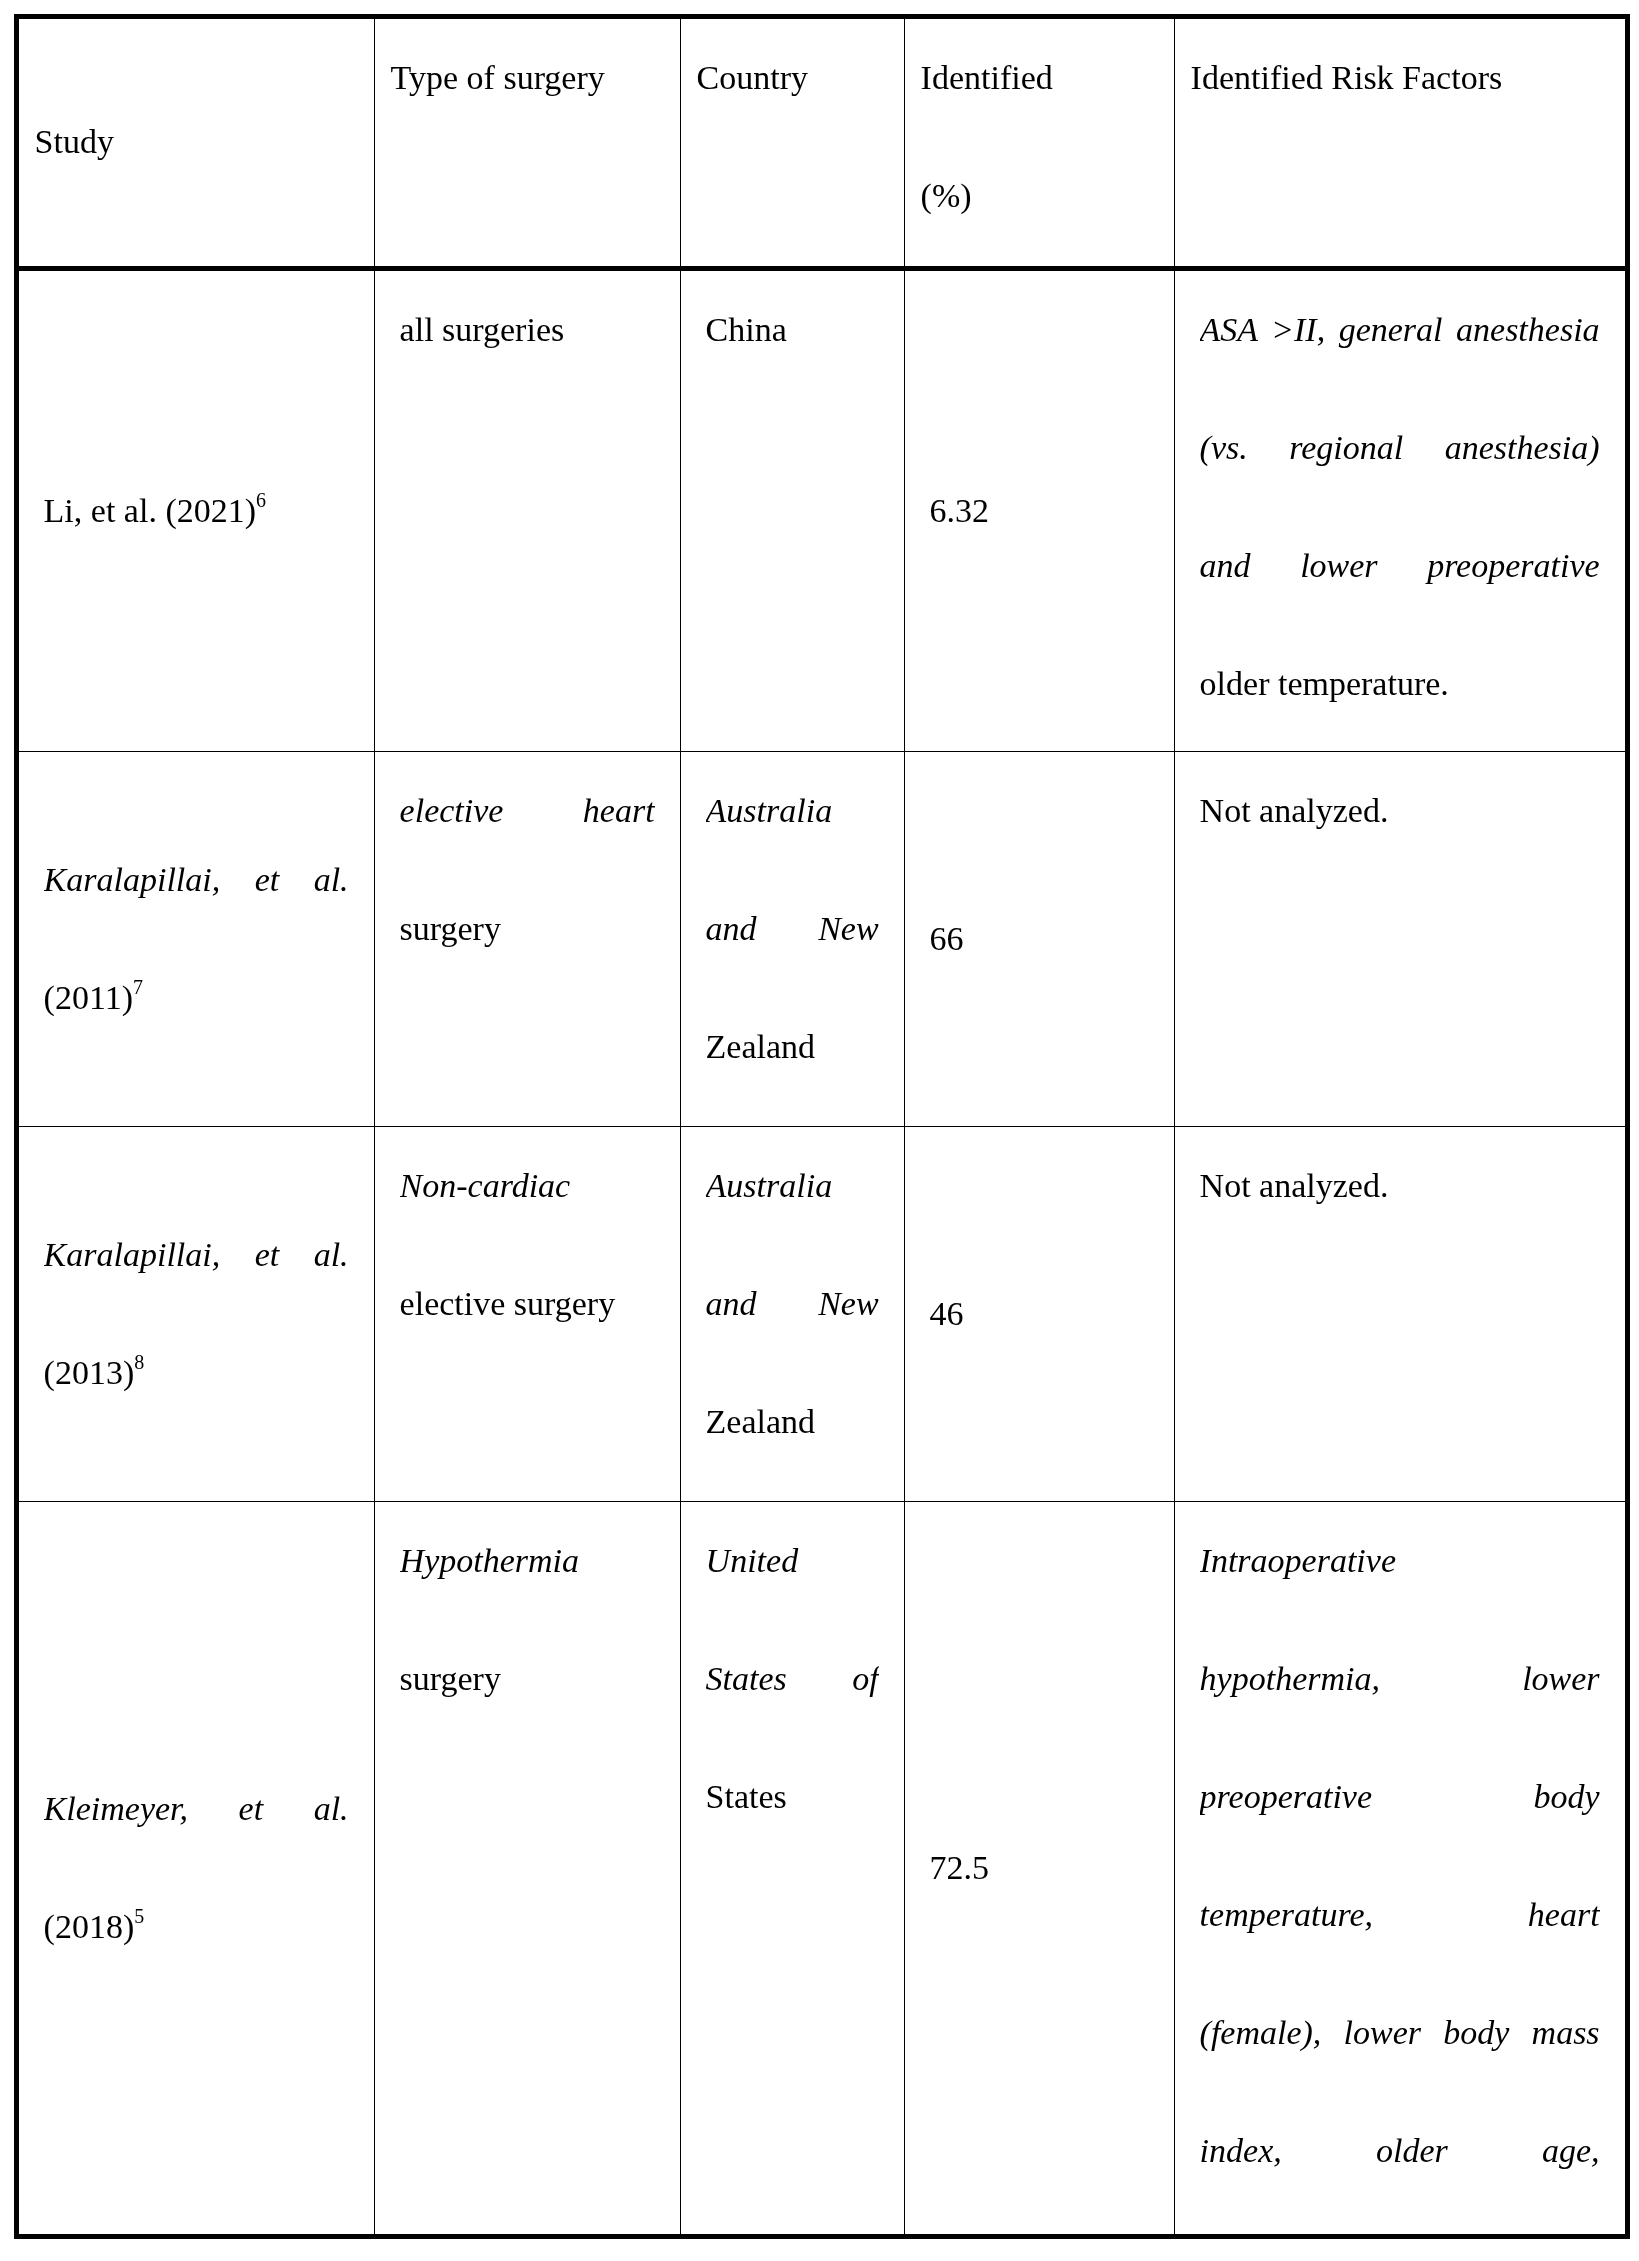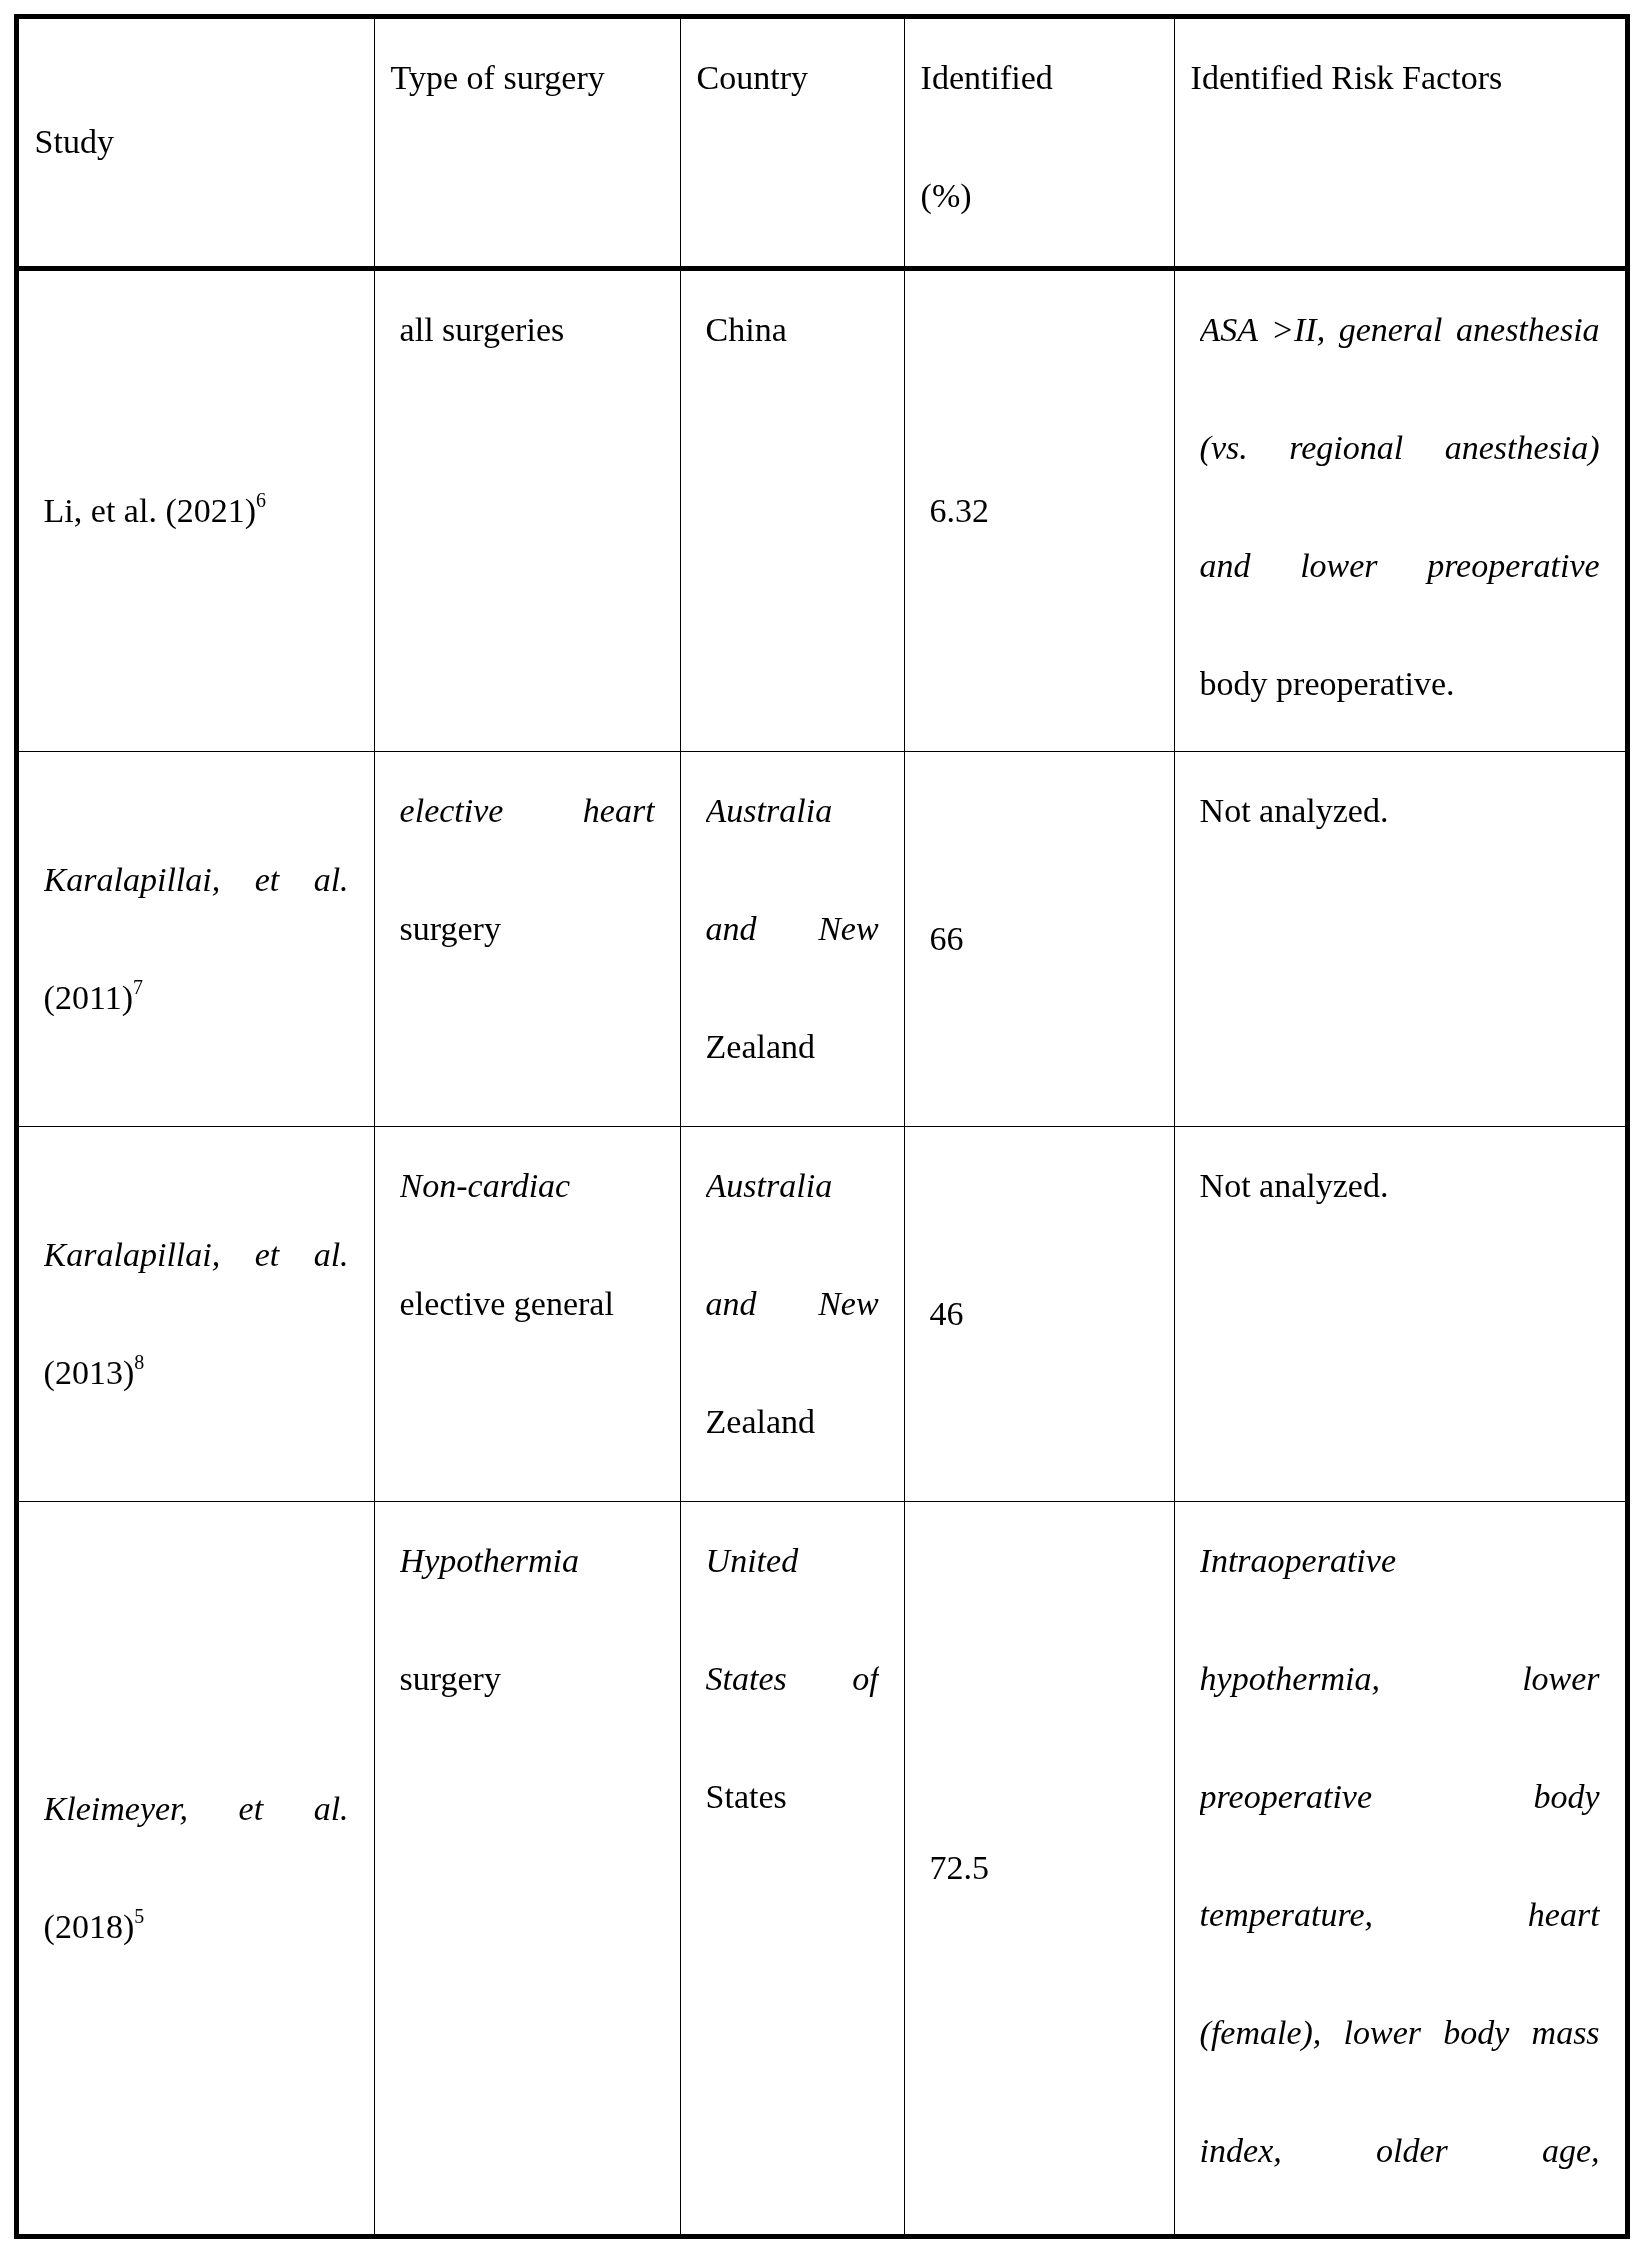--- a/index.html
+++ b/index.html
@@ -104,21 +104,21 @@
     <td>
       <div class="ln l">China</div>
     </td>
     <td class="mid">
       <div class="ln l">6.32</div>
     </td>
     <td>
       <div class="ln j">ASA &gt;II, general anesthesia</div>
       <div class="ln j">(vs. regional anesthesia)</div>
       <div class="ln j">and lower preoperative</div>
-      <div class="ln l">body preoperative.</div>
+      <div class="ln l">older temperature.</div>
     </td>
   </tr>
 
   <tr class="r2">
     <td class="mid">
       <div class="ln j"><span>Karalapillai, et al.</span></div>
       <div class="ln l"><span>(2011)</span><sup>7</sup></div>
     </td>
     <td>
       <div class="ln j">elective heart</div>
@@ -137,21 +137,21 @@
     </td>
   </tr>
 
   <tr class="r3">
     <td class="mid">
       <div class="ln j"><span>Karalapillai, et al.</span></div>
       <div class="ln l"><span>(2013)</span><sup>8</sup></div>
     </td>
     <td>
       <div class="ln j">Non-cardiac</div>
-      <div class="ln l">elective general</div>
+      <div class="ln l">elective surgery</div>
     </td>
     <td>
       <div class="ln j">Australia</div>
       <div class="ln j">and New</div>
       <div class="ln l">Zealand</div>
     </td>
     <td class="mid">
       <div class="ln l">46</div>
     </td>
     <td>

